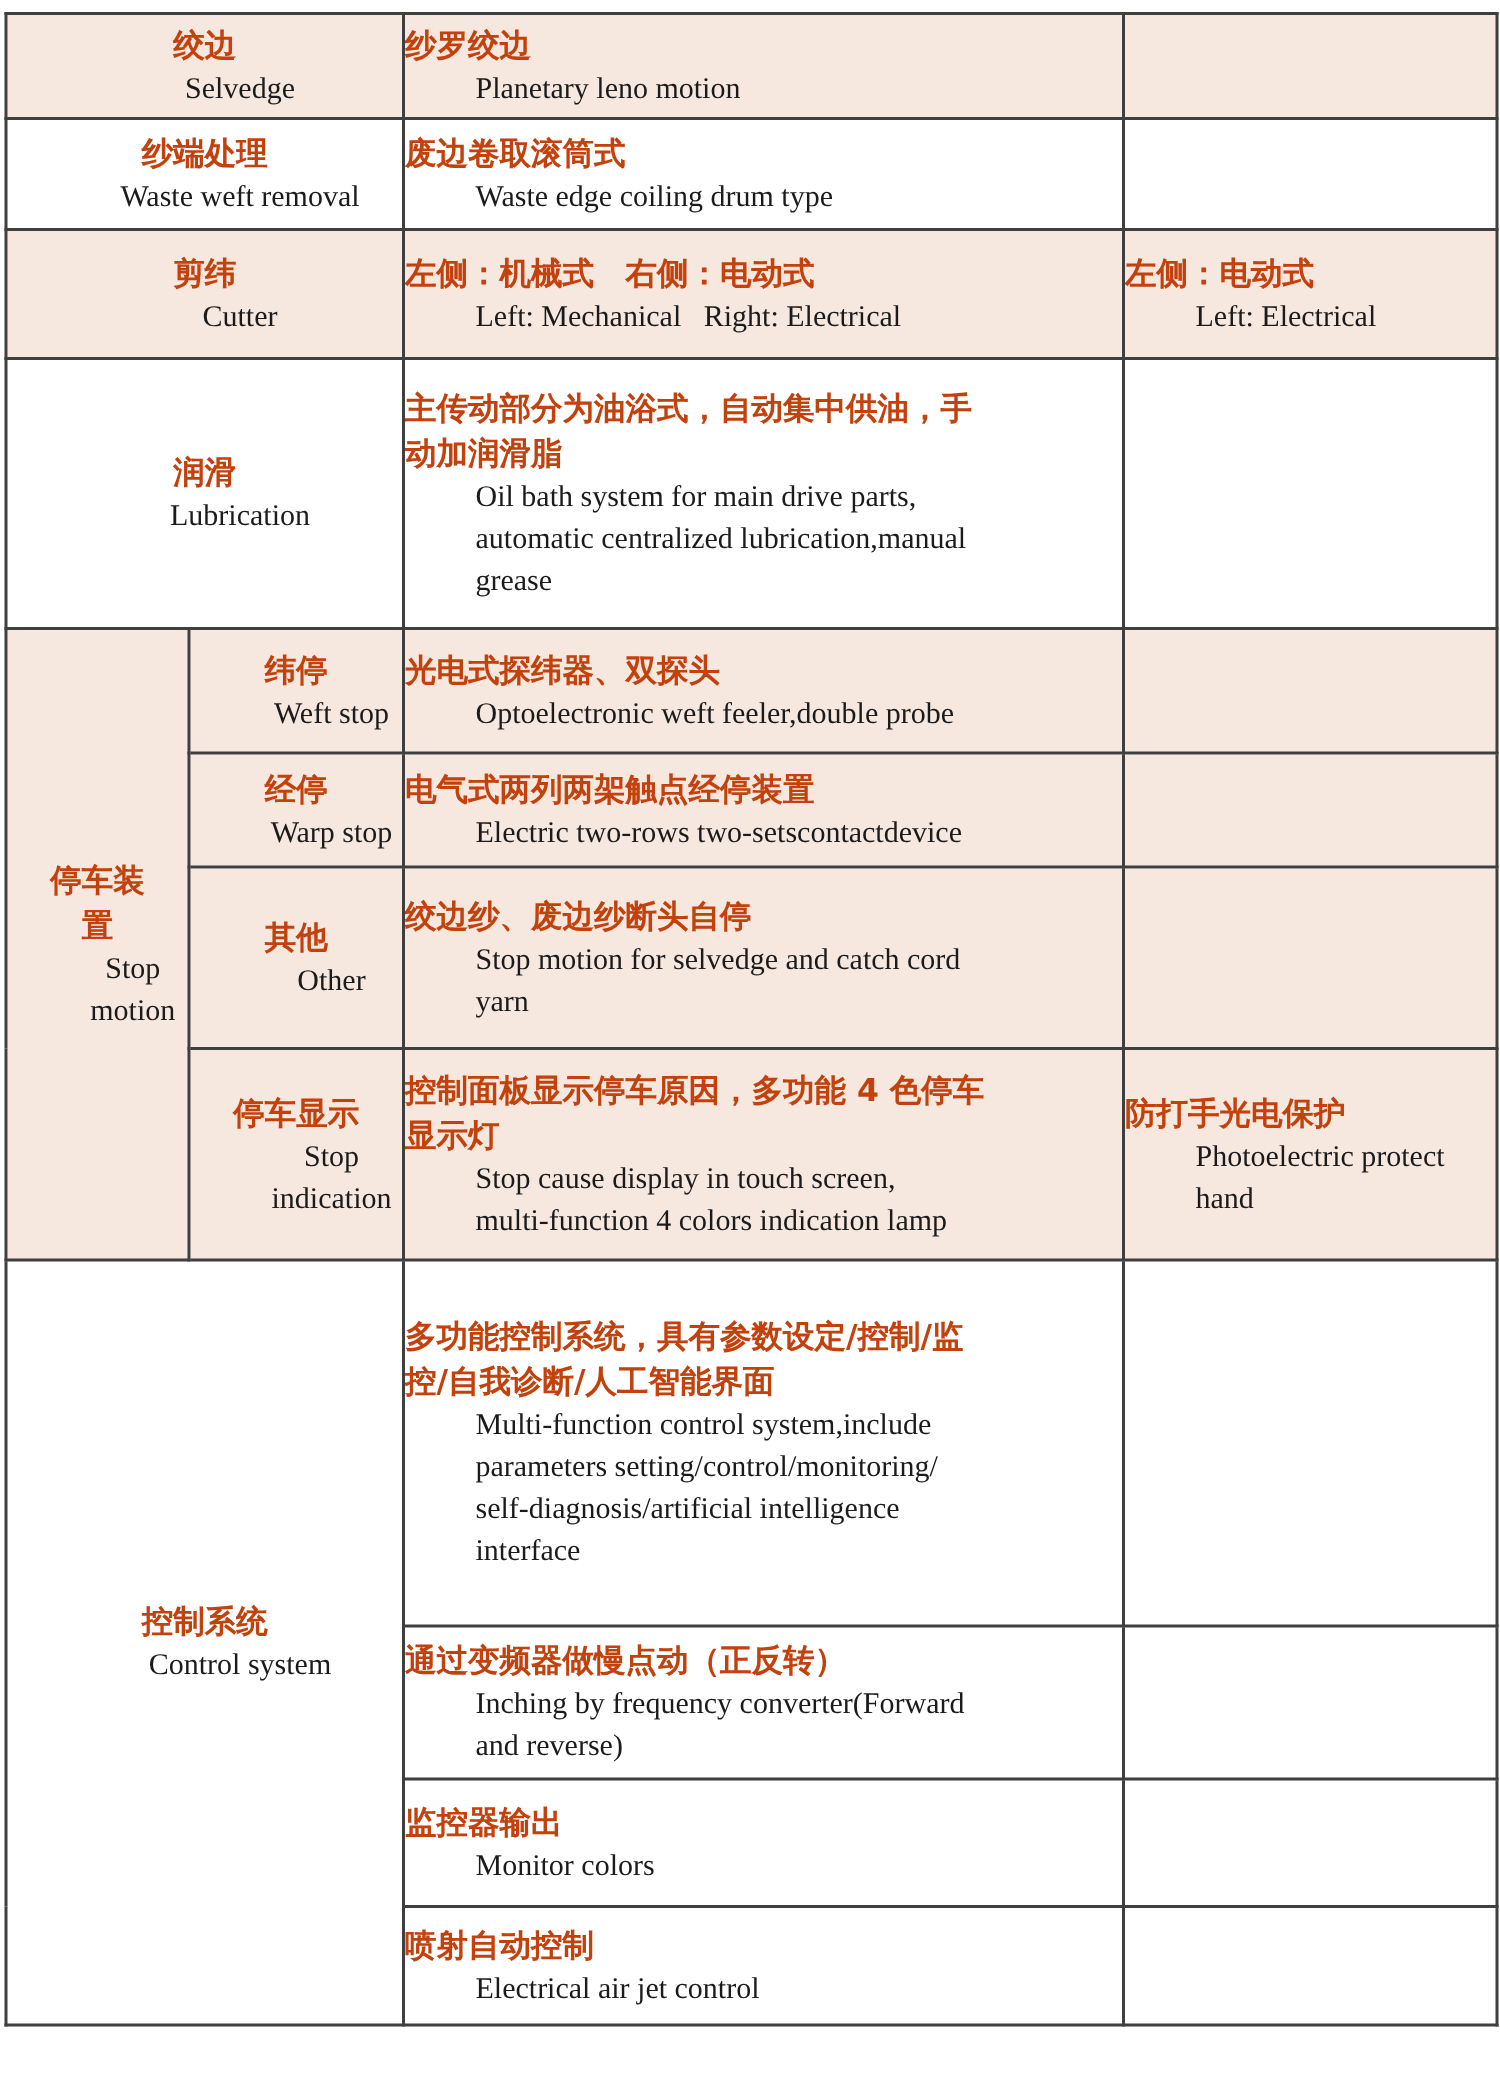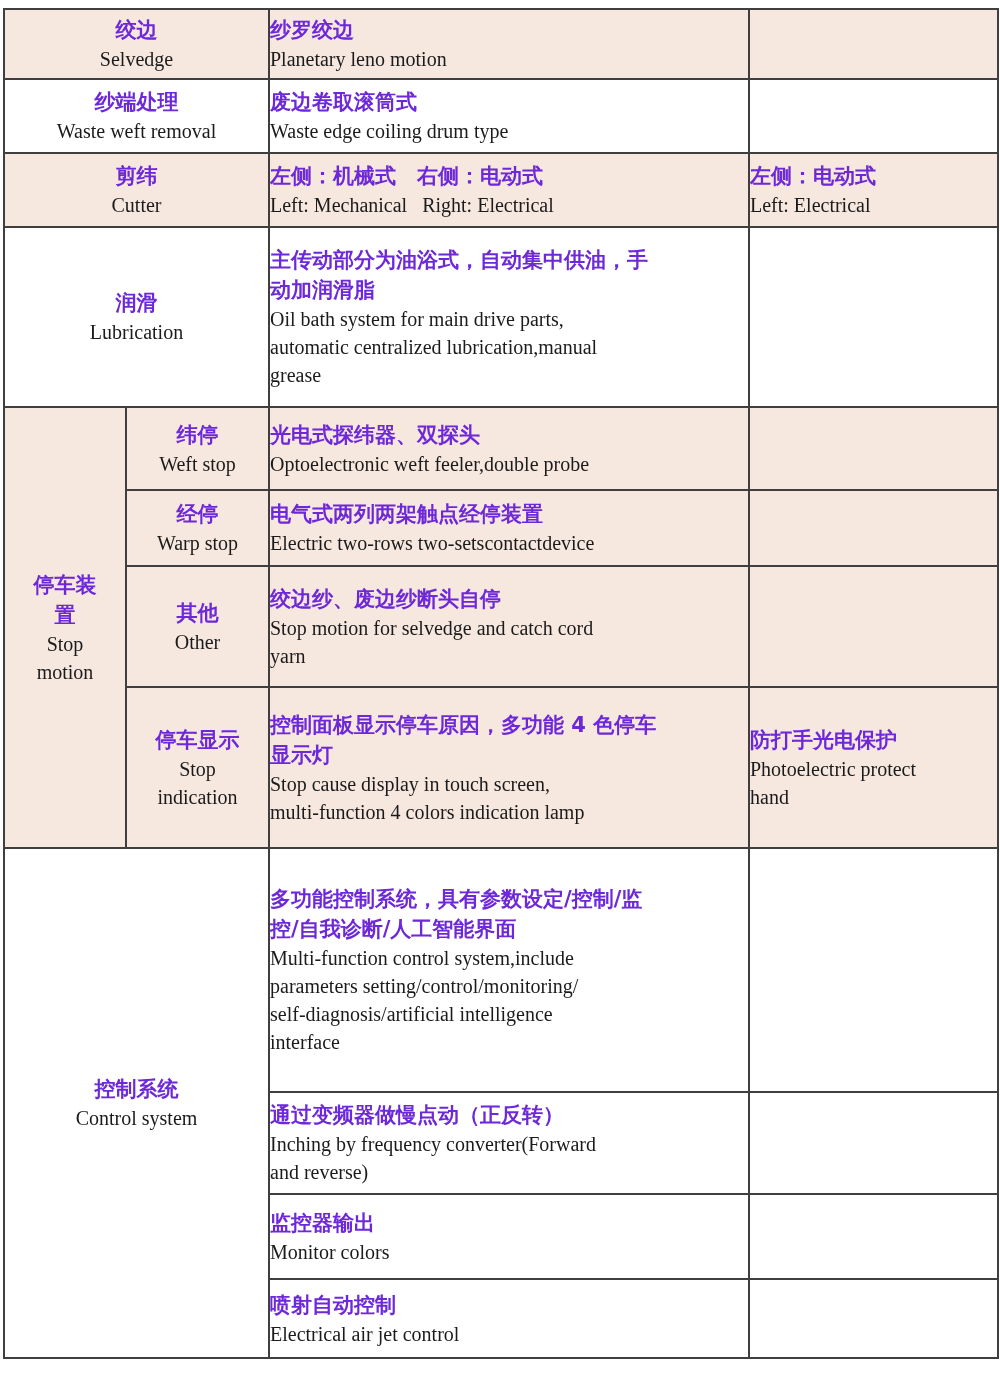--- a/index.html
+++ b/index.html
@@ -27,30 +27,31 @@
     overflow: hidden;
   }
   .shaded { background: #f6e7df; }
   .white  { background: #ffffff; }
 
   .zh {
     font-family: "DejaVu Sans", sans-serif;
     font-weight: bold;
     font-size: 21px;
     line-height: 30px;
-    color: #6d28d9;
+    color: #c2410c;
     white-space: pre-wrap;
   }
   .en {
     font-family: "Liberation Serif", "DejaVu Serif", serif;
     font-weight: normal;
     font-size: 20px;
     line-height: 28px;
     color: #1b1b1b;
     white-space: pre-wrap;
+    padding-left: 47px;
   }
   td.lab { text-align: center; padding: 2px 6px; }
   td.desc { text-align: left; padding: 6px 22px 6px 48px; margin-left: 28px; }
   td.extra-center { text-align: left; padding: 2px 6px; }
   td.extra-left { text-align: left; padding: 6px 14px 6px 38px; }
 </style>
 </head>
 <body>
 
 <div class="page">
@@ -80,21 +81,21 @@
         <div class="zh">纱端处理</div>
         <div class="en">Waste weft removal</div>
       </td>
       <td class="desc white">
         <div class="zh">废边卷取滚筒式</div>
         <div class="en">Waste edge coiling drum type</div>
       </td>
       <td class="white"></td>
     </tr>
 
-    <tr style="height:74px">
+    <tr style="height:86px">
       <td colspan="2" class="lab shaded">
         <div class="zh">剪纬</div>
         <div class="en">Cutter</div>
       </td>
       <td class="desc shaded">
         <div class="zh">左侧：机械式　右侧：电动式</div>
         <div class="en">Left: Mechanical   Right: Electrical</div>
       </td>
       <td class="extra-center shaded">
         <div class="zh">左侧：电动式</div>
@@ -153,21 +154,21 @@
         <div class="en">Other</div>
       </td>
       <td class="desc shaded">
         <div class="zh">绞边纱、废边纱断头自停</div>
         <div class="en">Stop motion for selvedge and catch cord
 yarn</div>
       </td>
       <td class="shaded"></td>
     </tr>
 
-    <tr style="height:161px">
+    <tr style="height:141px">
       <td class="lab shaded">
         <div class="zh">停车显示</div>
         <div class="en">Stop
 indication</div>
       </td>
       <td class="desc shaded">
         <div class="zh">控制面板显示停车原因，多功能 4 色停车
 显示灯</div>
         <div class="en">Stop cause display in touch screen,
 multi-function 4 colors indication lamp</div>

